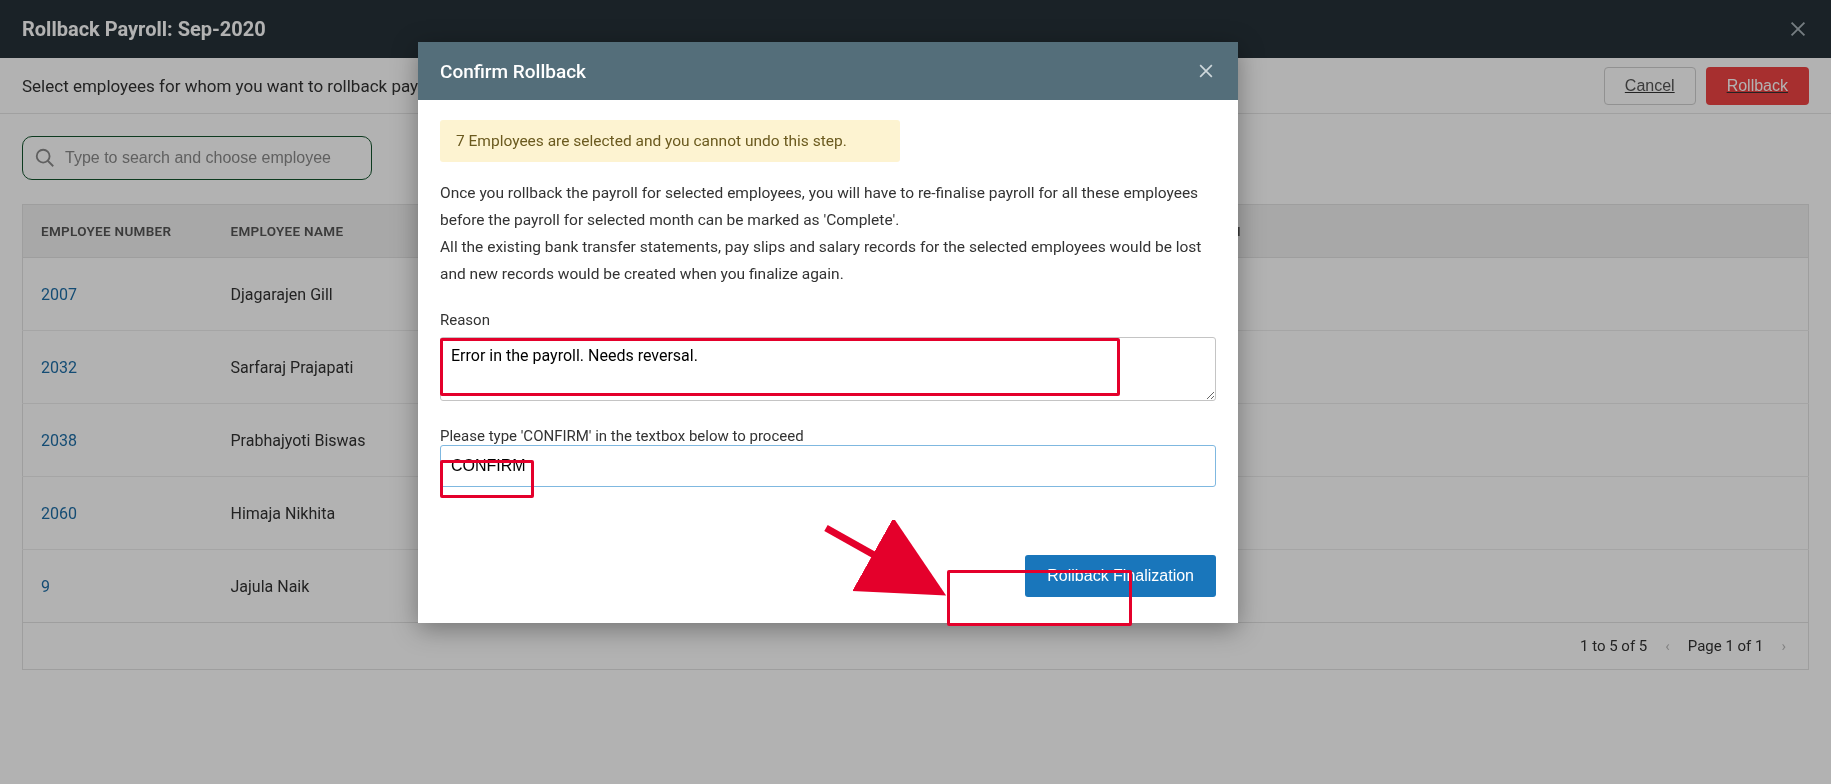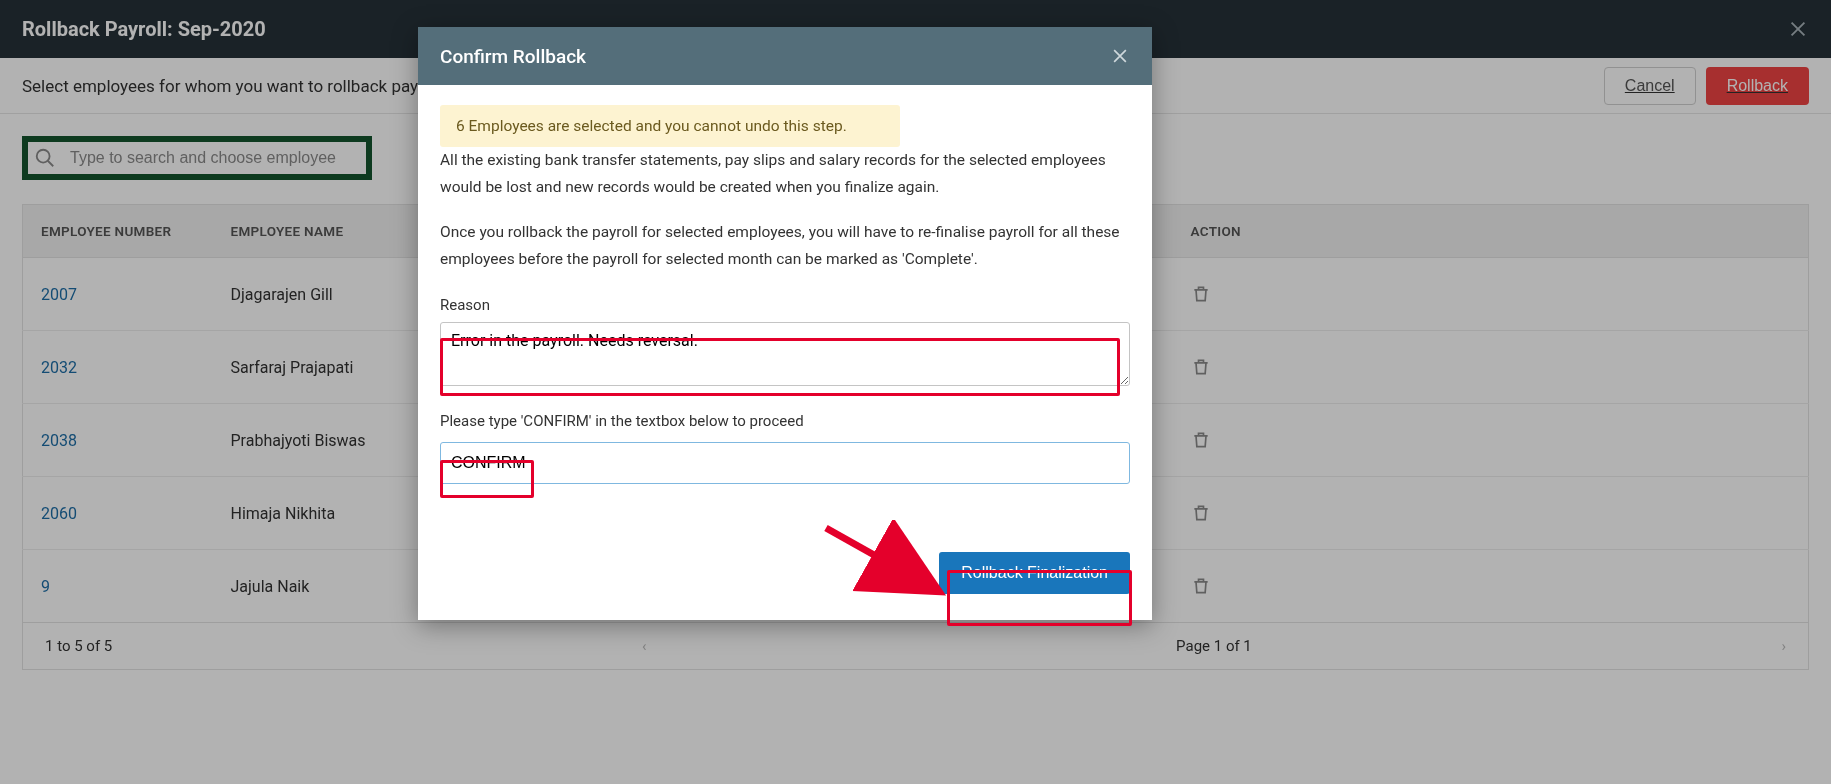--- a/index.html
+++ b/index.html
@@ -11,46 +11,46 @@
   .page-header .close { margin-left:auto; cursor:pointer; }
   
   .subheader { height:56px; background:#fff; border-bottom:1px solid #e5e5e5; display:flex; align-items:center; padding:0 22px; font-size:17px; color:#333; }
   .subheader .actions { margin-left:auto; display:flex; gap:10px;text-decoration:underline; }
   .btn { border-radius:4px; font-size:16px; padding:9px 20px; cursor:pointer; border:1px solid transparent; }
   .btn-cancel { background:#fff; border:1px solid #d0d0d0; color:#555; }
   .btn-primary { background:#ef4444; color:#fff; }
   
   .content { padding:22px; }
   .search-wrap { position:relative; width:350px; }
-  .search-wrap input { width:100%; height:44px; border:6px solid #14532d; border-radius:0; padding:0 14px 0 42px; font-size:16px; color:#333; }
+  .search-wrap input { width:100%; height:44px; border:1px solid #14532d; border-radius:10px; padding:0 14px 0 42px; font-size:16px; color:#333; }
   .search-wrap input::placeholder { color:#8a8a8a; }
   .search-wrap .search-icon { position:absolute; left:12px; top:11px; color:#8a8a8a; }
   
   table { width:100%; border-collapse:collapse; margin-top:24px; border:1px solid #e3e3e3; }
   thead th { background:#f1f1f1; color:#555; text-transform:uppercase; font-size:13.5px; font-weight:600; letter-spacing:.3px; text-align:left; padding:18px 18px; border-bottom:1px solid #e3e3e3; }
   tbody td { padding:26px 18px; border-top:1px solid #ececec; font-size:16px; color:#333;margin-left:48px; }
   tbody td a { color:#1e6ea7; text-decoration:none; }
   .trash-icon { color:#8a8a8a; cursor:pointer; }
   
-  .table-footer { padding:14px 22px; display:flex; justify-content:space-between; align-items:center; gap:18px; color:#333; font-size:15px; border:1px solid #e3e3e3; border-top:none; }
+  .table-footer { padding:14px 22px; display:flex; justify-content:flex-end; align-items:center; gap:18px; color:#333; font-size:15px; border:1px solid #e3e3e3; border-top:none; }
   .pager-arrow { color:#bbb; font-size:15px; cursor:default; }
   
   
   .mask { position:absolute; inset:0; background:rgba(0,0,0,0.30); }
   
   
-  .modal { position:absolute; left:418px; top:27px; width:734px; background:#fff; box-shadow:0 6px 24px rgba(0,0,0,.35); }
+  .modal { position:absolute; left:418px; top:42px; width:820px; background:#fff; box-shadow:0 6px 24px rgba(0,0,0,.35); }
   .modal-header { background:#546e7a; color:#fff; height:58px; display:flex; align-items:center; padding:0 22px; font-size:19px; font-weight:500; }
   .modal-header .modal-close { margin-left:auto; cursor:pointer; color:#cfd8dc; }
   .modal-body { padding:20px 22px 26px; }
   .alert { background:#fdf3d1; color:#6b5a1f; padding:12px 16px; border-radius:3px; font-size:15.5px; width:460px; }
   .modal-body p.info { margin-top:18px; font-size:15.5px; line-height:1.75; color:#333; }
   .field-label { margin-top:22px; font-size:15px; color:#333; }
   textarea.reason { margin-top:8px; width:100%; height:64px; border:1px solid #c4c4c4; border-radius:3px; padding:8px 10px; font-size:16px; font-family:inherit; resize:both; }
-  input.confirm { margin-top:12px; width:100%; height:42px; border:1px solid #7fb8e0; border-radius:3px; padding:0 10px; font-size:16px; }
+  input.confirm { margin-top:0; width:100%; height:42px; border:1px solid #7fb8e0; border-radius:3px; padding:0 10px; font-size:16px; }
   .modal-footer { display:flex; justify-content:flex-end; padding-top:68px; }
   .btn-rollback-final { background:#1976bb; color:#fff; border:none; border-radius:3px; font-size:16px; padding:12px 22px; cursor:pointer; }
   
   
   .hl { position:absolute; border:3px solid #e4002b; border-radius:2px; pointer-events:none; }
   
   
   .arrow { position:absolute; pointer-events:none; }
   
   
@@ -154,23 +154,23 @@
   <div class="modal">
     <div class="modal-header">
       <span>Confirm Rollback</span>
       <span class="modal-close">
         <svg width="20" height="20" viewBox="0 0 24 24" fill="none" stroke="#cfd8dc" stroke-width="2">
             <path d="M5 5 L19 19 M19 5 L5 19"></path>
           </svg>
       </span>
     </div>
     <div class="modal-body">
-      <div class="alert">6 Employees are selected and you cannot undo this step.</div>
+      <div class="alert">7 Employees are selected and you cannot undo this step.</div>
+      <p class="info">Once you rollback the payroll for selected employees, you will have to re-finalise payroll for all these employees before the payroll for selected month can be marked as 'Complete'.</p>
       <p class="info" style="margin-top:0">All the existing bank transfer statements, pay slips and salary records for the selected employees would be lost and new records would be created when you finalize again.</p>
-      <p class="info">Once you rollback the payroll for selected employees, you will have to re-finalise payroll for all these employees before the payroll for selected month can be marked as 'Complete'.</p>
 
       <div class="field-label">Reason</div>
       <textarea class="reason" style="">Error in the payroll. Needs reversal.</textarea>
 
       <div class="field-label">Please type 'CONFIRM' in the textbox below to proceed</div>
       <input class="confirm" type="text" value="CONFIRM" style="">
 
       <div class="modal-footer">
         <button class="btn-rollback-final">Rollback Finalization</button>
       </div>

